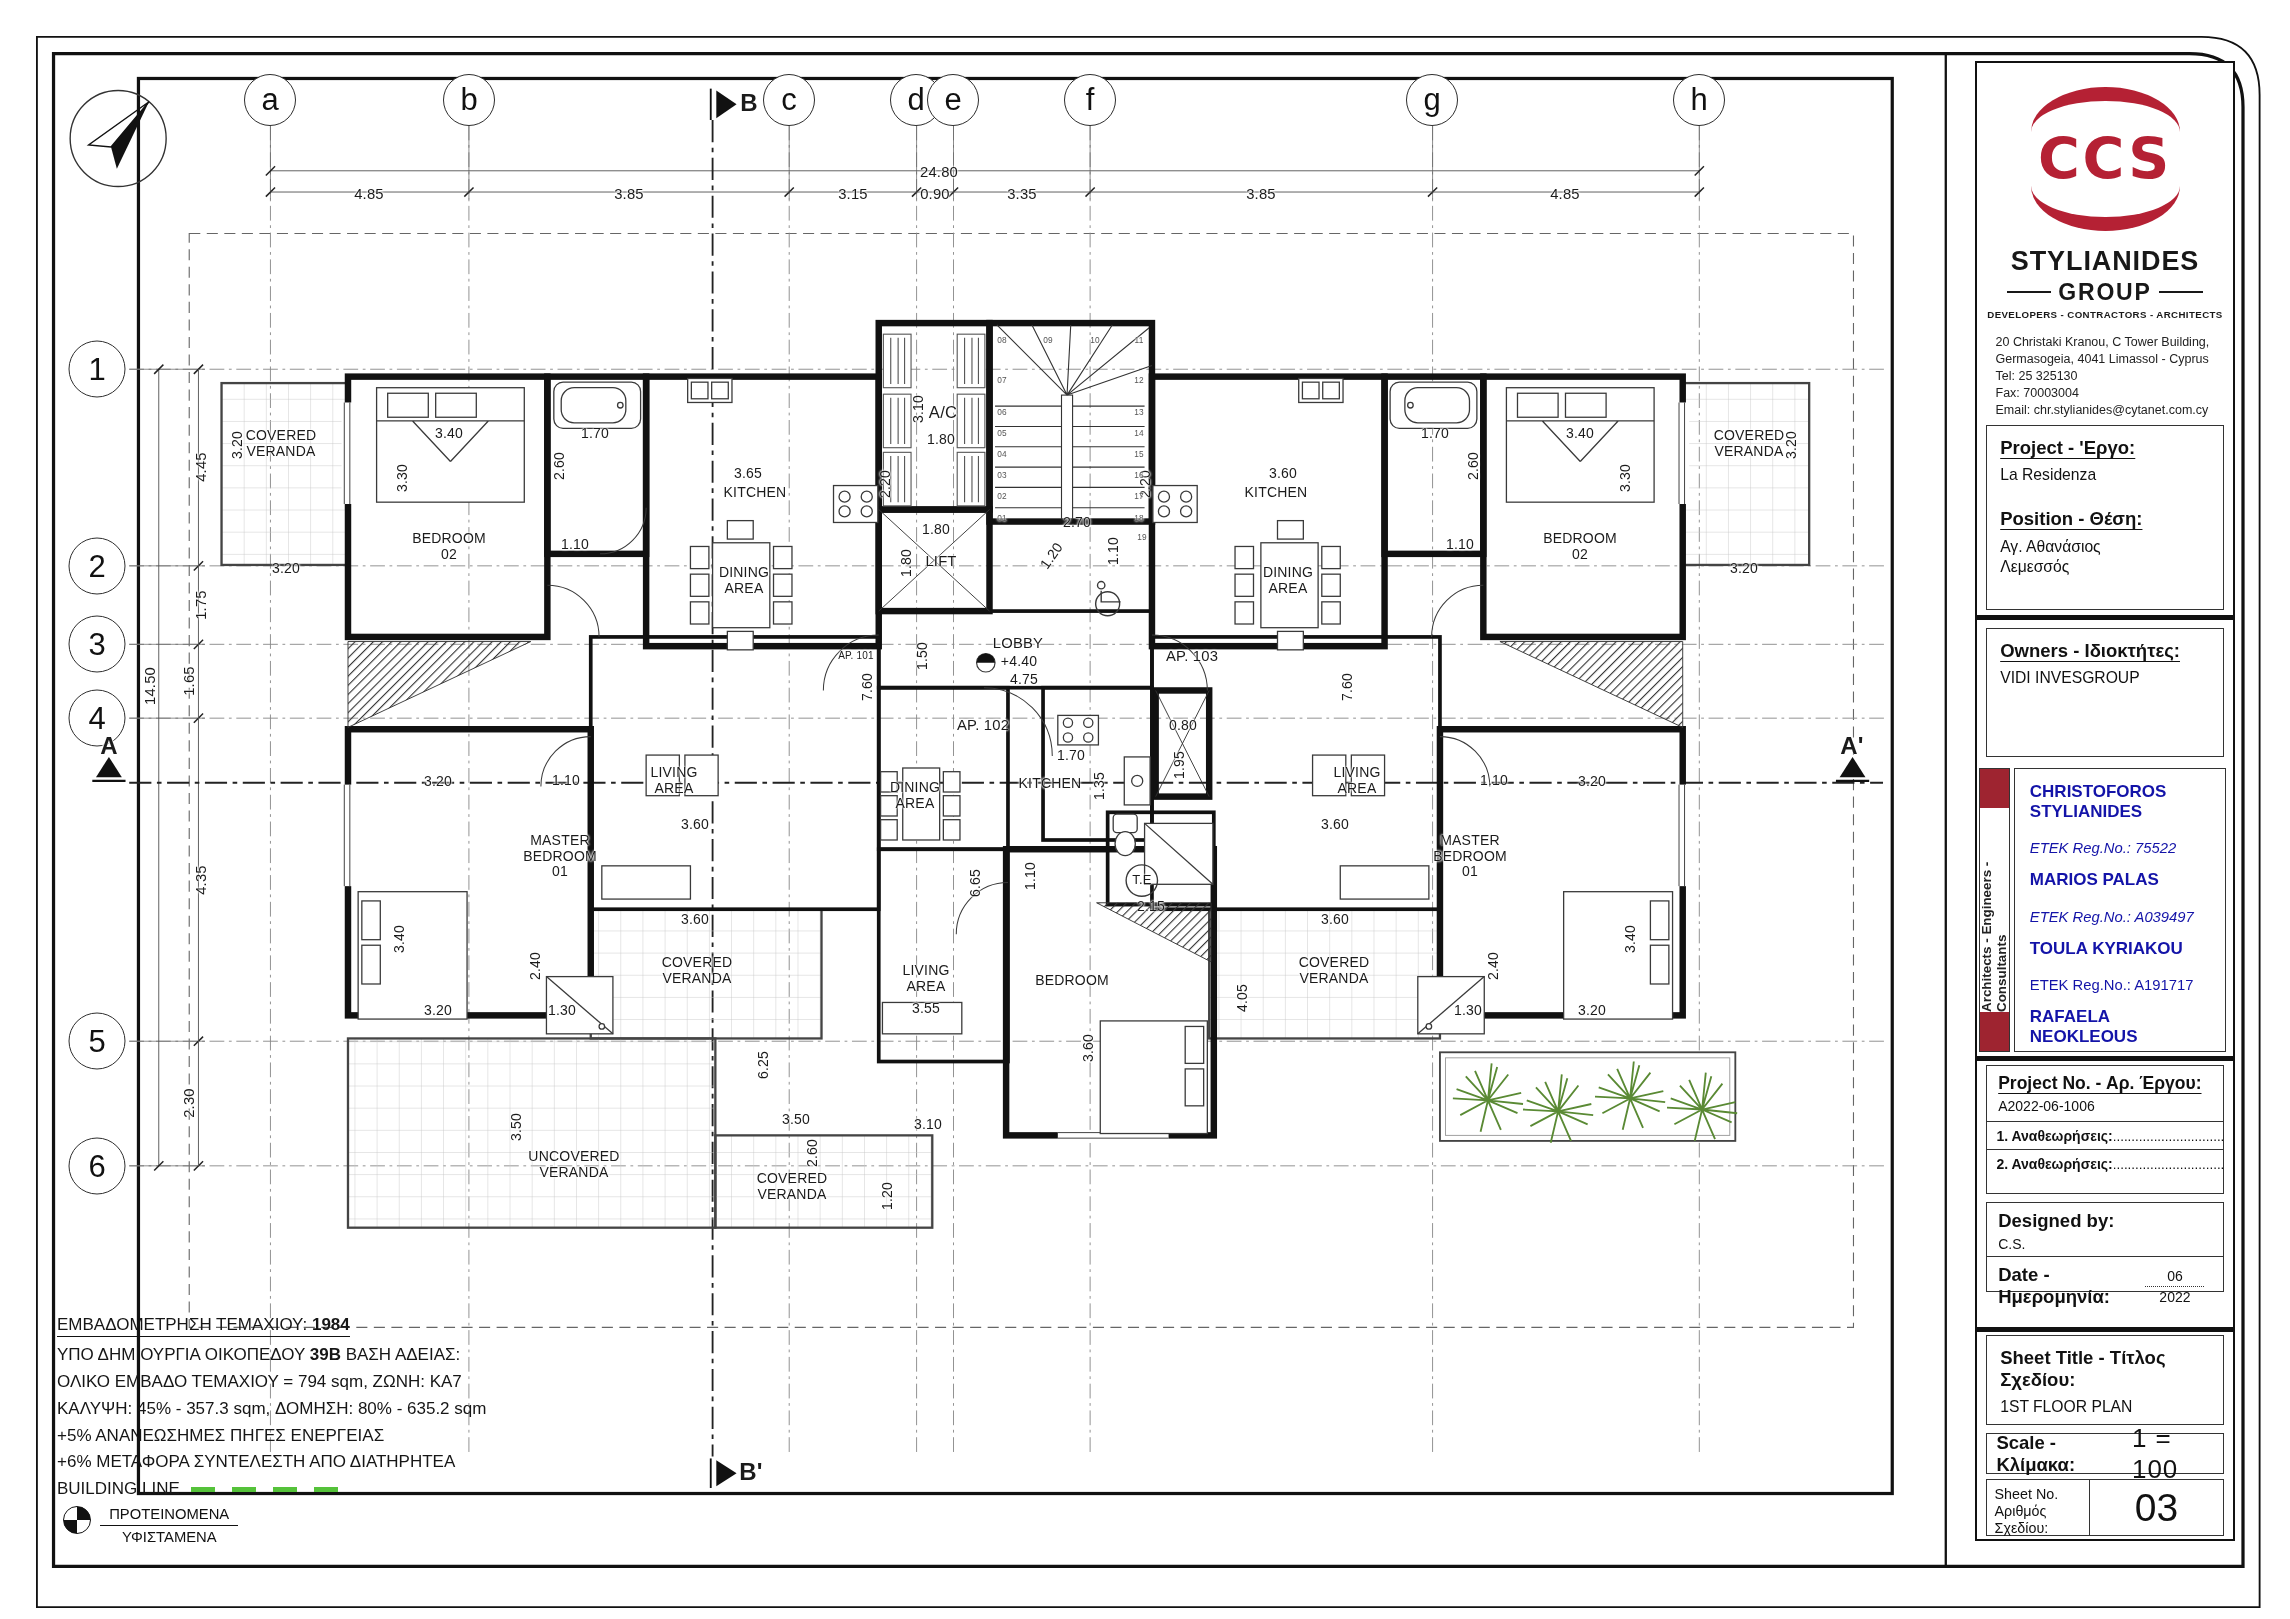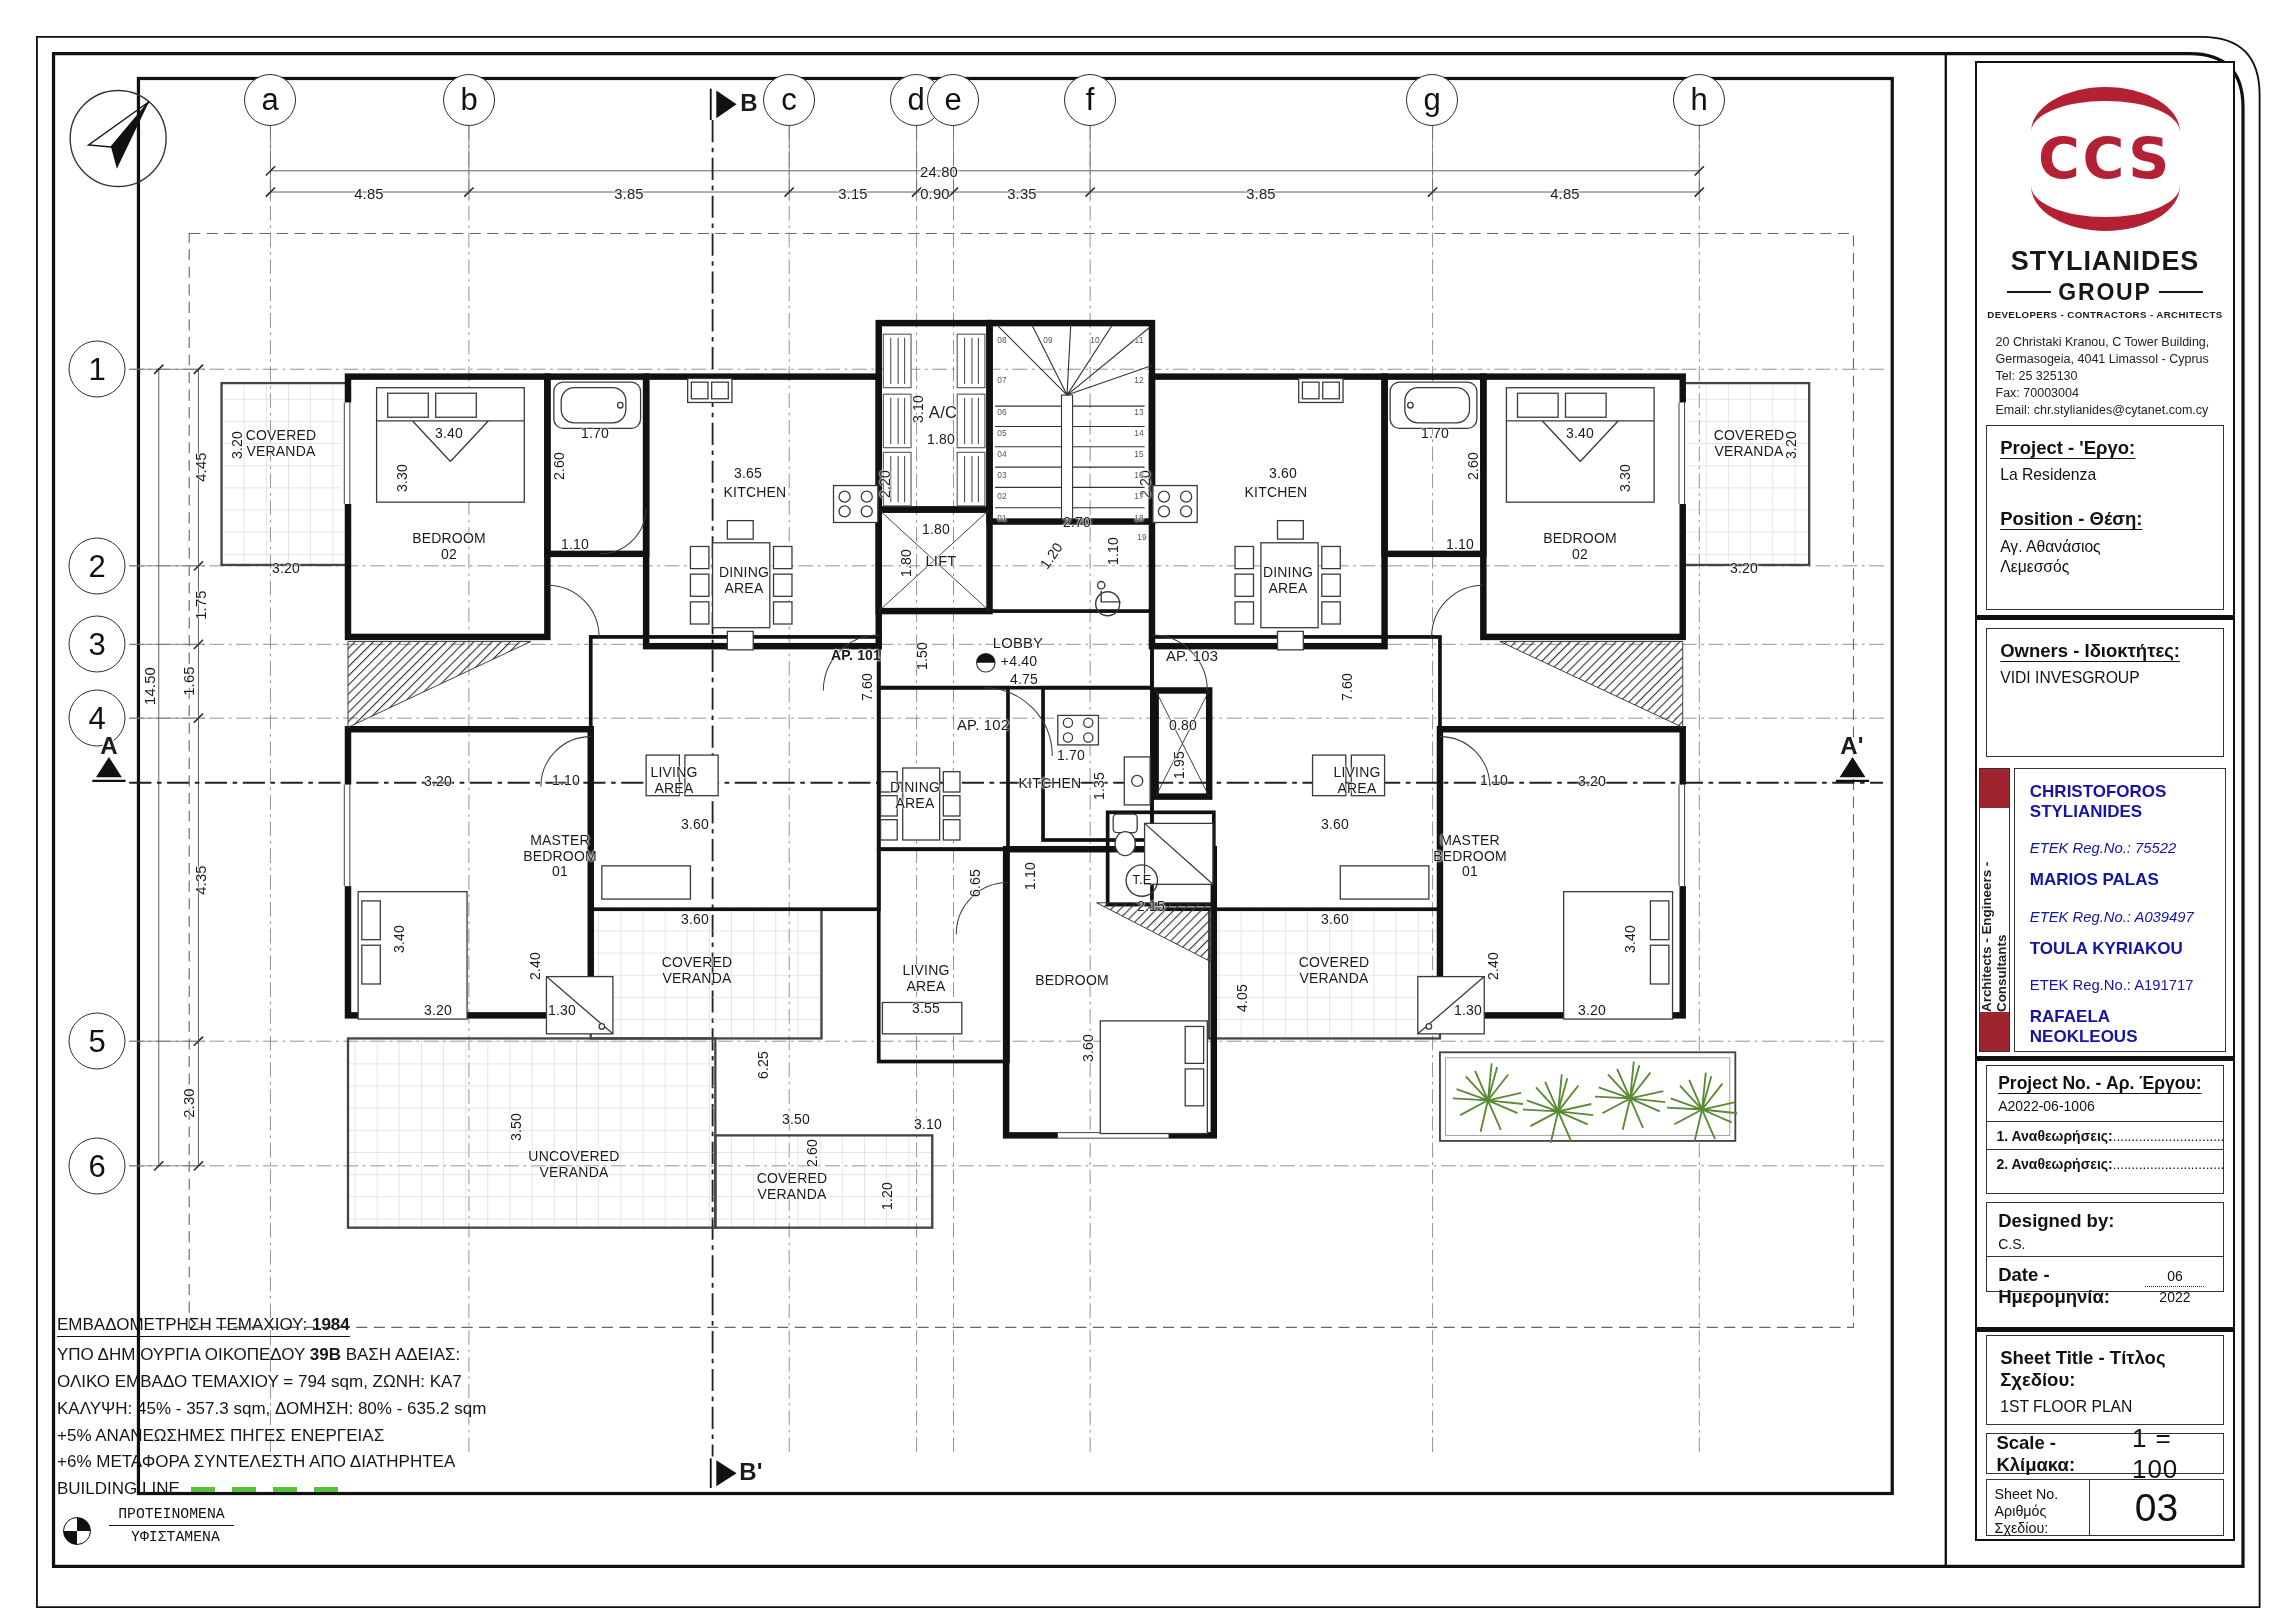--- a/index.html
+++ b/index.html
@@ -82,21 +82,21 @@
   .sheetno-box{top:1416px;height:57px;padding:0;display:flex;}
   .sn-label{flex:0 0 103px;border-right:1.4px solid #333;padding:5.5px 7.4px;font-size:14.3px;
       font-weight:normal;white-space:pre-line;line-height:1.2;box-sizing:border-box;}
   .sn-val{flex:1;display:flex;align-items:center;justify-content:center;font-size:39px;}
   
   .notes{position:absolute;left:57px;top:1316px;width:443px;font-size:17px;line-height:1;color:#161616;}
   .notes .nline{margin-bottom:9.7px;white-space:nowrap;}
   .underlined{display:inline-block;border-bottom:1.7px solid #111;padding-bottom:2.8px;}
   .greendash{display:inline-block;width:157px;height:4.6px;margin-left:11px;
       background:repeating-linear-gradient(90deg,#55c23a 0 24px,transparent 24px 41px);vertical-align:middle;}
-  .legend{position:absolute;left:63px;top:1506px;display:flex;align-items:flex-end;gap:18px;font-family:Liberation Mono, monospace;}
+  .legend{position:absolute;left:63px;top:1506px;display:flex;align-items:flex-start;gap:9px;}
   .bm-icon{width:26px;height:26px;border-radius:50%;border:1.4px solid #111;flex:0 0 auto;
       background:conic-gradient(#111 0 90deg,#fff 90deg 180deg,#111 180deg 270deg,#fff 270deg);}
   .legend-labels{font-size:14.8px;}
   .legend-top{padding:0 9.2px 2.8px;border-bottom:1.7px solid #111;}
   .legend-bottom{padding:2.8px 9.2px 0 22px;}
 </style>
 </head>
 <body>
 
 <div class="page">
@@ -459,21 +459,21 @@
       <div class="plan-label" style="left: 150px; top: 686px; font-size: 14.8px; transform: translate(-50%, -50%) rotate(-90deg);">14.50</div>
       <div class="plan-label" style="left: 201px; top: 467px; font-size: 14.8px; transform: translate(-50%, -50%) rotate(-90deg);">4.45</div>
       <div class="plan-label" style="left: 201px; top: 605px; font-size: 14.8px; transform: translate(-50%, -50%) rotate(-90deg);">1.75</div>
       <div class="plan-label" style="left: 189px; top: 681px; font-size: 14.8px; transform: translate(-50%, -50%) rotate(-90deg);">1.65</div>
       <div class="plan-label" style="left: 201px; top: 880px; font-size: 14.8px; transform: translate(-50%, -50%) rotate(-90deg);">4.35</div>
       <div class="plan-label" style="left: 189px; top: 1103px; font-size: 14.8px; transform: translate(-50%, -50%) rotate(-90deg);">2.30</div>
       <div class="plan-label" style="left: 749px; top: 103px; font-size: 24px; font-weight: 700; transform: translate(-50%, -50%);">B</div>
       <div class="plan-label" style="left: 751px; top: 1472px; font-size: 24px; font-weight: 700; transform: translate(-50%, -50%);">B'</div>
       <div class="plan-label" style="left: 109px; top: 746px; font-size: 24px; font-weight: 700; transform: translate(-50%, -50%);">A</div>
       <div class="plan-label" style="left: 1852px; top: 746px; font-size: 24px; font-weight: 700; transform: translate(-50%, -50%);">A'</div>
-      <div class="plan-label" style="left: 856px; top: 656px; font-size: 14px; transform: translate(-50%, -50%); font-weight: bold;">AP. 101</div>
+      <div class="plan-label" style="left: 856px; top: 656px; font-size: 10px; transform: translate(-50%, -50%);">AP. 101</div>
       <div class="plan-label" style="left: 983px; top: 725px; font-size: 14.8px; transform: translate(-50%, -50%);">AP. 102</div>
       <div class="plan-label" style="left: 1192px; top: 656px; font-size: 14.8px; transform: translate(-50%, -50%);">AP. 103</div>
       <div class="plan-label" style="left: 943px; top: 413px; font-size: 16.6px; transform: translate(-50%, -50%);">A/C</div>
       <div class="plan-label" style="left: 941px; top: 440px; transform: translate(-50%, -50%);">1.80</div>
       <div class="plan-label" style="left: 919px; top: 409px; transform: translate(-50%, -50%) rotate(-90deg);">3.10</div>
       <div class="plan-label" style="left: 941px; top: 561px; font-size: 14.8px; transform: translate(-50%, -50%);">LIFT</div>
       <div class="plan-label" style="left: 936px; top: 530px; transform: translate(-50%, -50%);">1.80</div>
       <div class="plan-label" style="left: 907px; top: 563px; transform: translate(-50%, -50%) rotate(-90deg);">1.80</div>
       <div class="plan-label" style="left: 1077px; top: 523px; transform: translate(-50%, -50%);">2.70</div>
       <div class="plan-label" style="left: 1052px; top: 556px; transform: translate(-50%, -50%) rotate(-55deg);">1.20</div>

